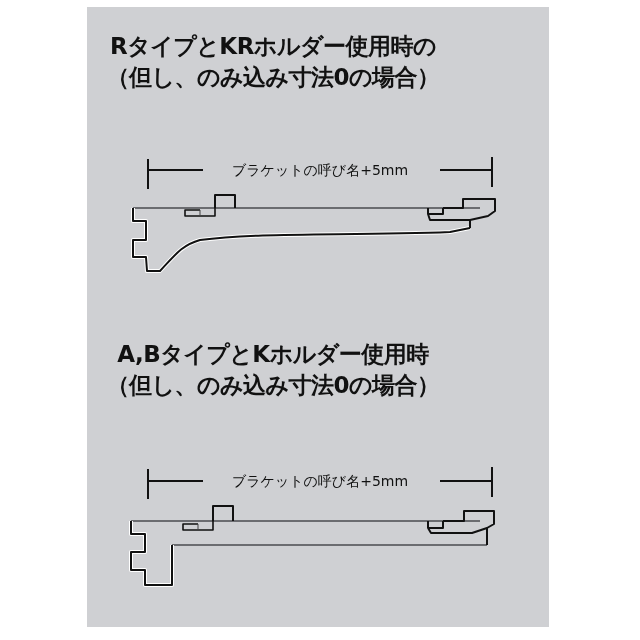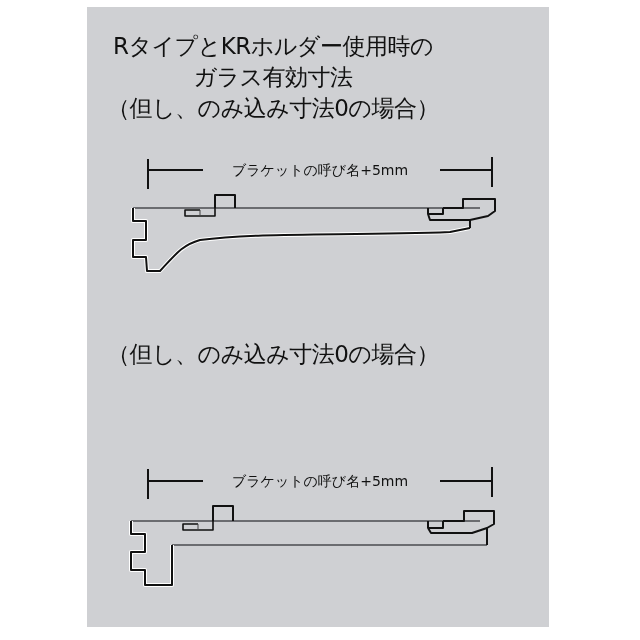--- a/index.html
+++ b/index.html
@@ -3,39 +3,39 @@
   <meta charset="utf-8">
   <style>
     html, body { margin: 0; padding: 0; background: #ffffff; }
     body { width: 640px; height: 640px; position: relative; overflow: hidden; font-family: "DejaVu Sans", sans-serif; }
     .panel {
       position: absolute; left: 87px; top: 7px; width: 462px; height: 620px;
       background: #cfd0d3;
     }
     .title {
       position: absolute; left: 87px; width: 372px; text-align: center;
-      color: #111; font-weight: normal; font-size: 23px; line-height: 31px;
+      color: #111; font-weight: bold; font-size: 23px; line-height: 31px;
       letter-spacing: -0.5px;
     }
     .title div { white-space: nowrap; }
     svg.diagram { position: absolute; left: 0; top: 0; width: 640px; height: 640px; overflow: visible; }
     .dim-label { font-family: "DejaVu Sans", sans-serif; font-size: 14px; fill: #111; }
   </style>
 </head>
 <body>
 
 <div class="panel"></div>
 
 <div class="title" style="top:31px;">
   <div>RタイプとKRホルダー使用時の</div>
-  <div>ガラス有効寸法</div>
   <div>（但し、のみ込み寸法0の場合）</div>
 </div>
 
 <div class="title" style="top:339px;">
+  <div>A,BタイプとKホルダー使用時</div>
   <div>（但し、のみ込み寸法0の場合）</div>
 </div>
 
 <svg class="diagram" viewBox="0 0 640 640">
 
   <g stroke="#111" stroke-width="2" fill="none">
     <line x1="148" y1="159" x2="148" y2="189"></line>
     <line x1="148" y1="170" x2="203" y2="170"></line>
     <line x1="440" y1="170" x2="492" y2="170"></line>
     <line x1="492" y1="157" x2="492" y2="187"></line>

